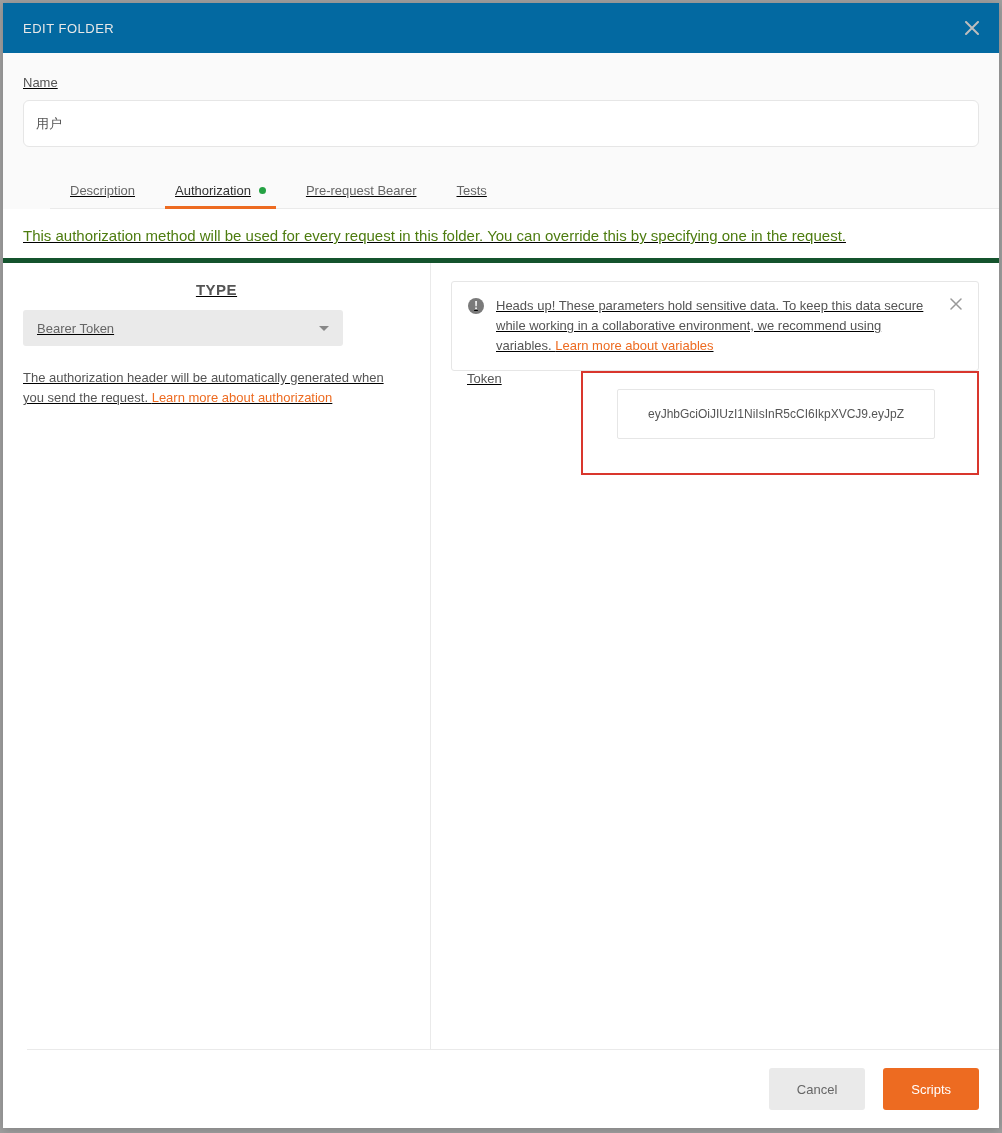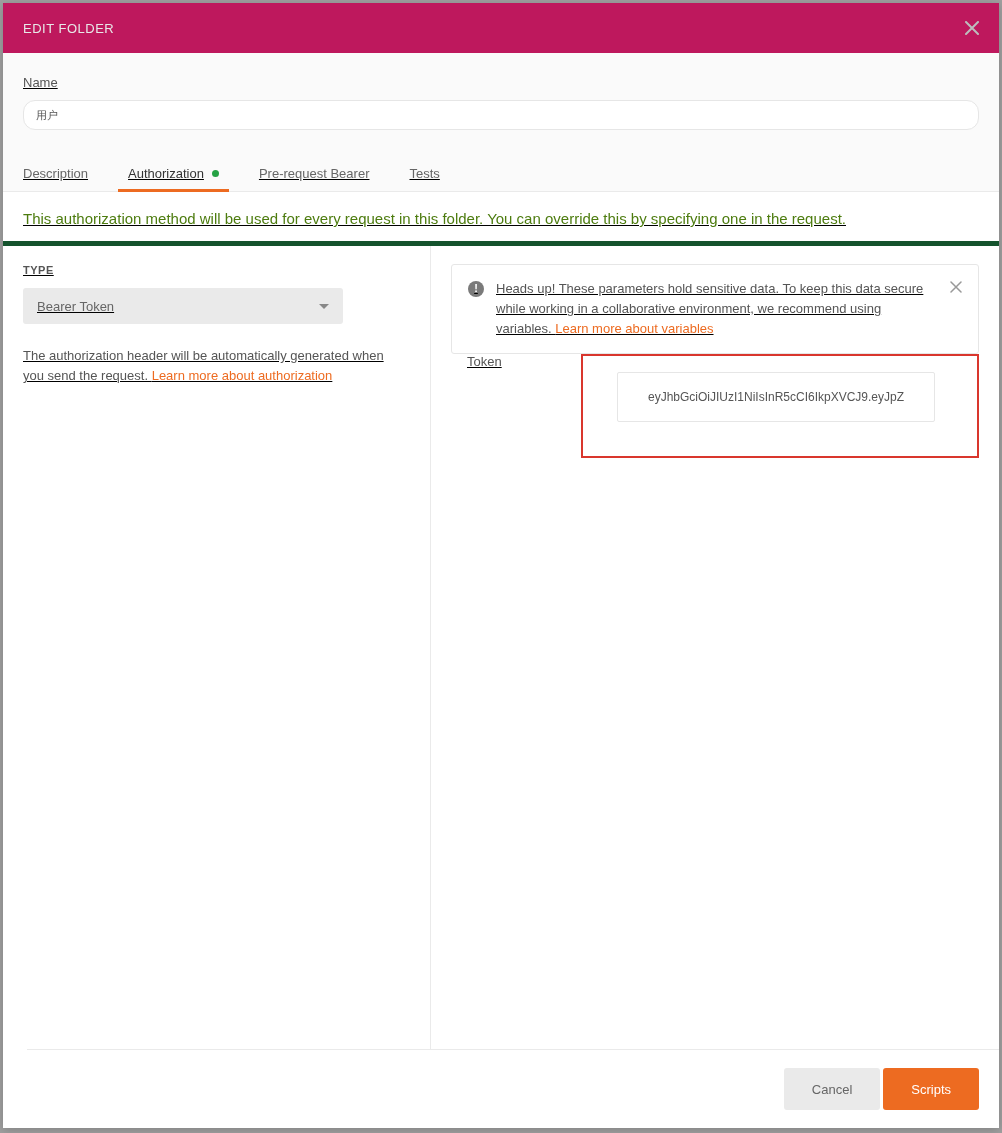--- a/index.html
+++ b/index.html
@@ -13,21 +13,21 @@
     }
     .modal {
       position: absolute;
       top: 3px; left: 3px; right: 3px; bottom: 5px;
       background: #fff;
       display: flex;
       flex-direction: column;
       box-shadow: 0 2px 10px rgba(0,0,0,0.2);
     }
     .modal-header {
-      background: #be185d;
+      background: #0369a1;
       color: #e8e8e8;
       height: 50px;
       display: flex;
       align-items: center;
       justify-content: space-between;
       padding: 0 20px;
     }
     .modal-title {
       font-size: 13px;
       letter-spacing: 0.5px;
@@ -56,36 +56,37 @@
       background: #fafafa;
     }
     .name-label {
       color: #555;
       font-size: 13px;
       margin-bottom: 10px;
       display: block;
     }
     .name-input {
       width: 100%;
-      height: 30px;
+      height: 47px;
       border: 1px solid #e6e6e6;
-      border-radius: 12px;
+      border-radius: 6px;
       background: #fff;
       padding: 0 12px;
-      font-size: 11px;
+      font-size: 13px;
       color: #555;
     }
 
     .tabs-wrapper {
       background: #fafafa;
     }
     .tabs {
       display: flex;
       padding: 12px 20px 0;
       border-bottom: 1px solid #eaeaea;
+      margin-left: 47px;
     }
     .tab {
       padding: 10px 0 10px;
       margin-right: 40px;
       font-size: 13px;
       color: #666;
       cursor: pointer;
       position: relative;
       display: flex;
       align-items: center;
@@ -118,25 +119,26 @@
     .auth-content {
       display: flex;
       flex: 1;
     }
     .auth-left {
       width: 428px;
       padding: 18px 20px;
       border-right: 1px solid #eaeaea;
     }
     .type-label {
-      font-size: 11px;
+      font-size: 15px;
       letter-spacing: 0.5px;
       color: #555;
       font-weight: 600;
       margin-bottom: 12px;
+      text-align: center;
     }
     .type-select {
       width: 320px;
       height: 36px;
       background: #eaeaea;
       border: none;
       border-radius: 3px;
       display: flex;
       align-items: center;
       justify-content: space-between;
@@ -225,21 +227,21 @@
       color: #555;
       text-align: center;
       text-overflow: ellipsis;
     }
 
     .modal-footer {
       border-top: 1px solid #eaeaea;
       padding: 18px 20px;
       display: flex;
       justify-content: flex-end;
-      gap: 3px;
+      gap: 18px;
       margin-left: 24px;
     }
     .btn {
       height: 42px;
       padding: 0 28px;
       font-size: 13px;
       border: none;
       border-radius: 3px;
       cursor: pointer;
     }

